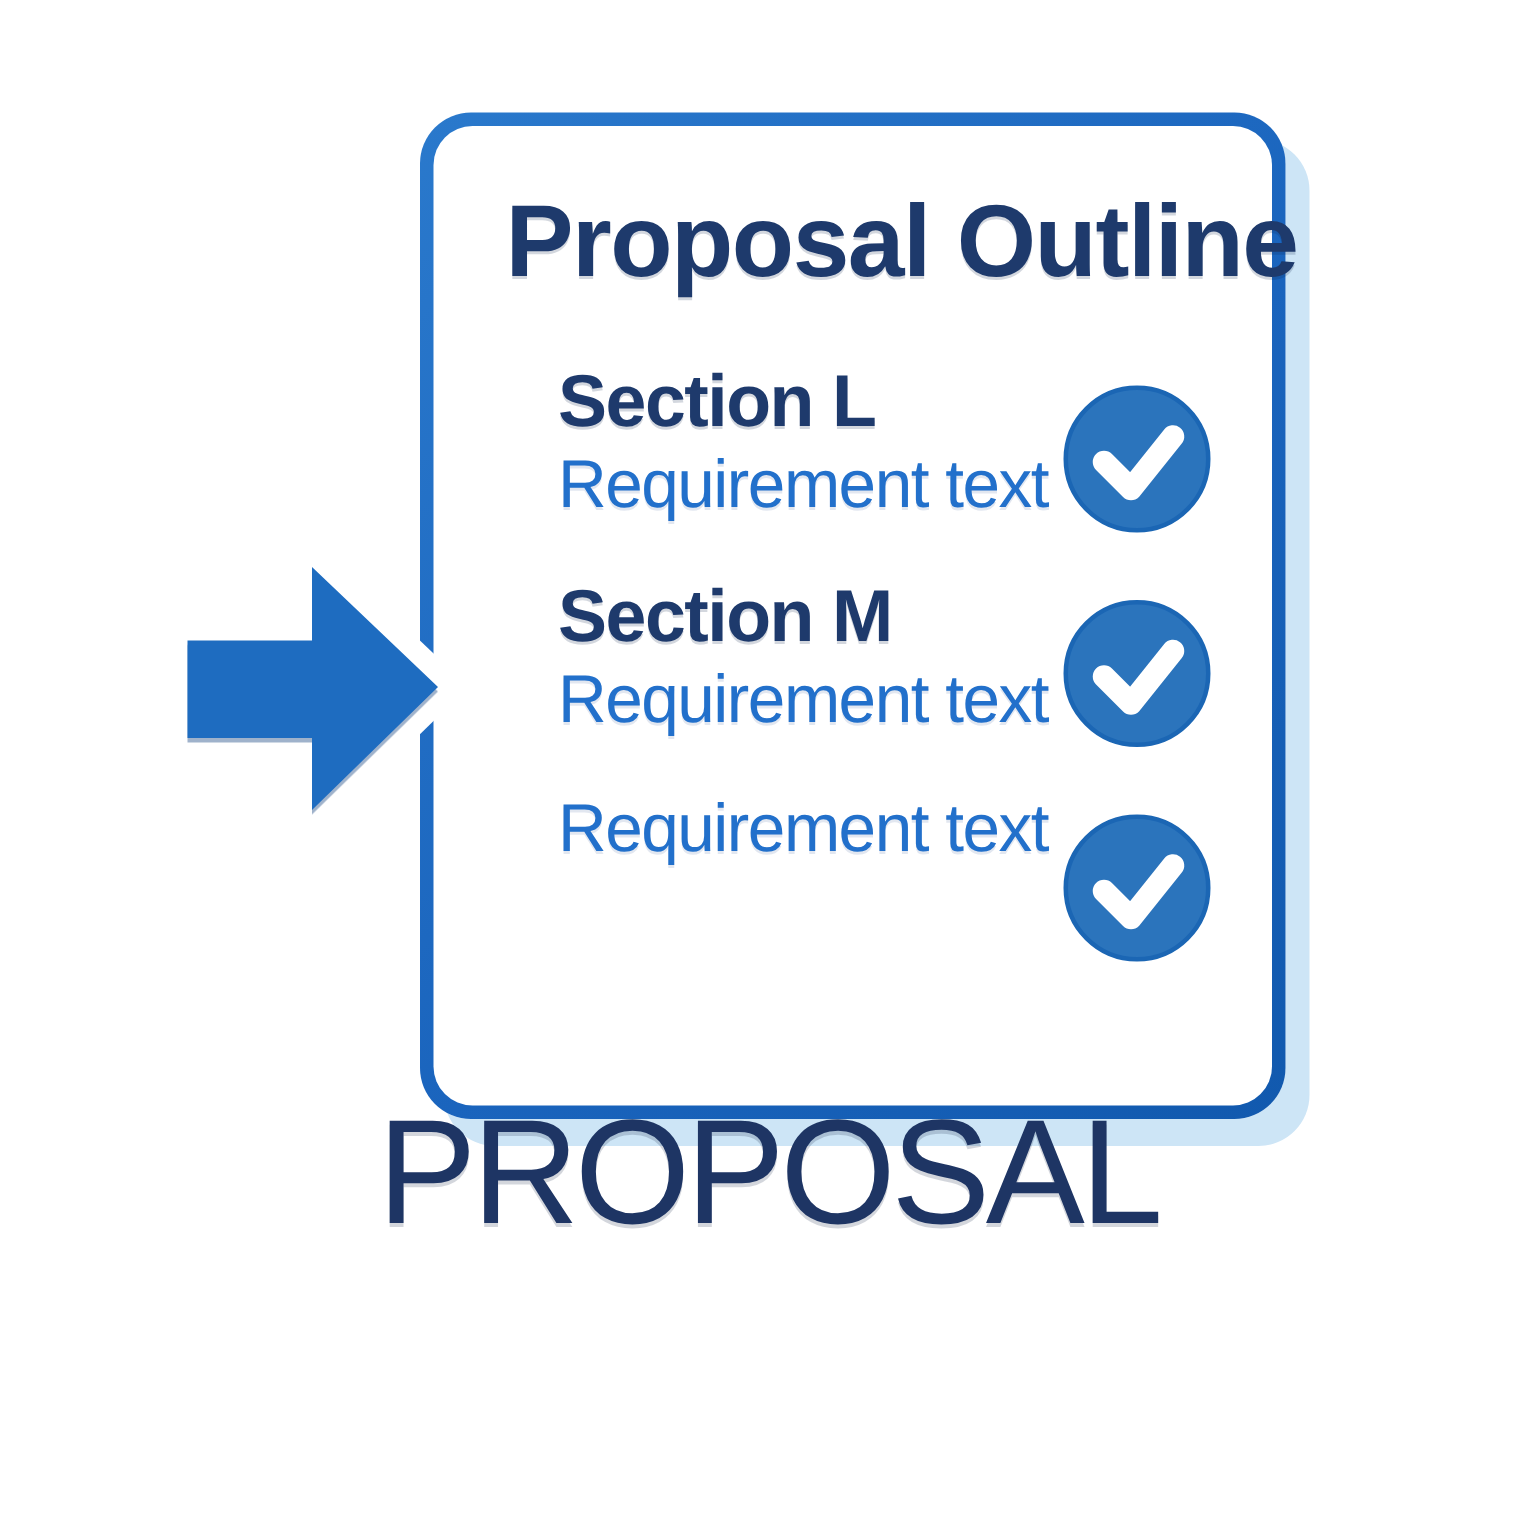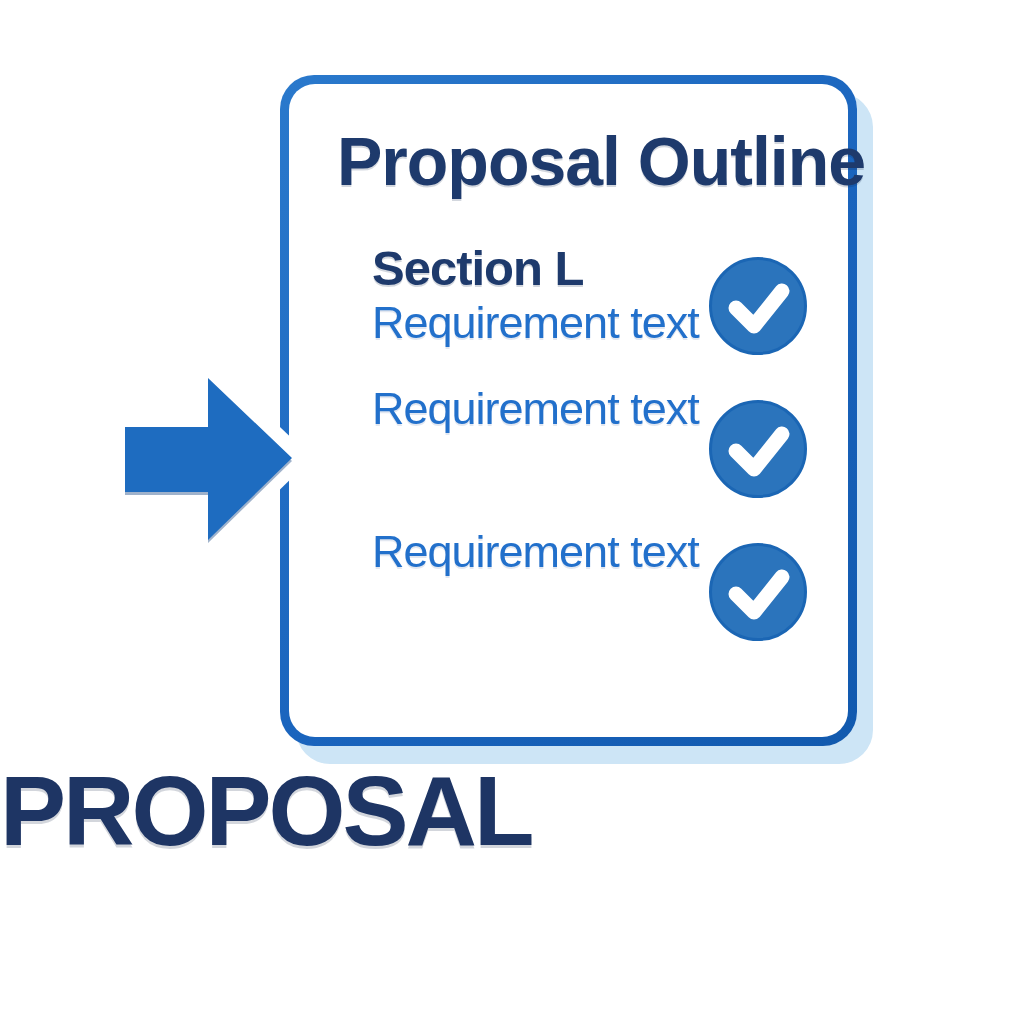--- a/index.html
+++ b/index.html
@@ -65,41 +65,42 @@
   
   .overlay{position:absolute;left:0;top:0;width:1024px;height:1024px;pointer-events:none;}
   .arrow-poly{
     fill:var(--arrow-blue,#1e6cc0);
     filter:drop-shadow(0 3px 0 rgba(15,63,125,0.40));
   }
   .gap-poly{fill:#ffffff;}
 
   
   .caption{
-    position:absolute;left:0;right:0;top:764px;text-align:left;
-    font-size:99px;font-weight:700;line-height:93px;letter-spacing:-3px;
+    position:absolute;left:0;right:0;top:734px;text-align:center;
+    font-size:99px;font-weight:400;line-height:93px;letter-spacing:-3px;
     color:var(--caption-navy,#1e3564);
     text-shadow:0 3px 0 rgba(10,25,60,0.18);
   }
 </style>
 </head>
 <body>
 
 <div class="stage">
 
   <div class="card">
     <div class="card-inner"></div>
 
     <div class="card-title">Proposal Outline</div>
 
     <div class="section-row r0">
       <div class="section-title">Section L</div>
       <div class="section-subtitle">Requirement text</div>
     </div>
     <div class="section-row r1">
+      <div class="section-title">Section M</div>
       <div class="section-subtitle">Requirement text</div>
     </div>
     <div class="section-row r2">
       <div class="section-subtitle">Requirement text</div>
     </div>
 
     <div class="check c0">
       <svg viewBox="0 0 92 92" aria-hidden="true">
           <path d="M24 48 L42 66 L70 31"></path>
         </svg>

